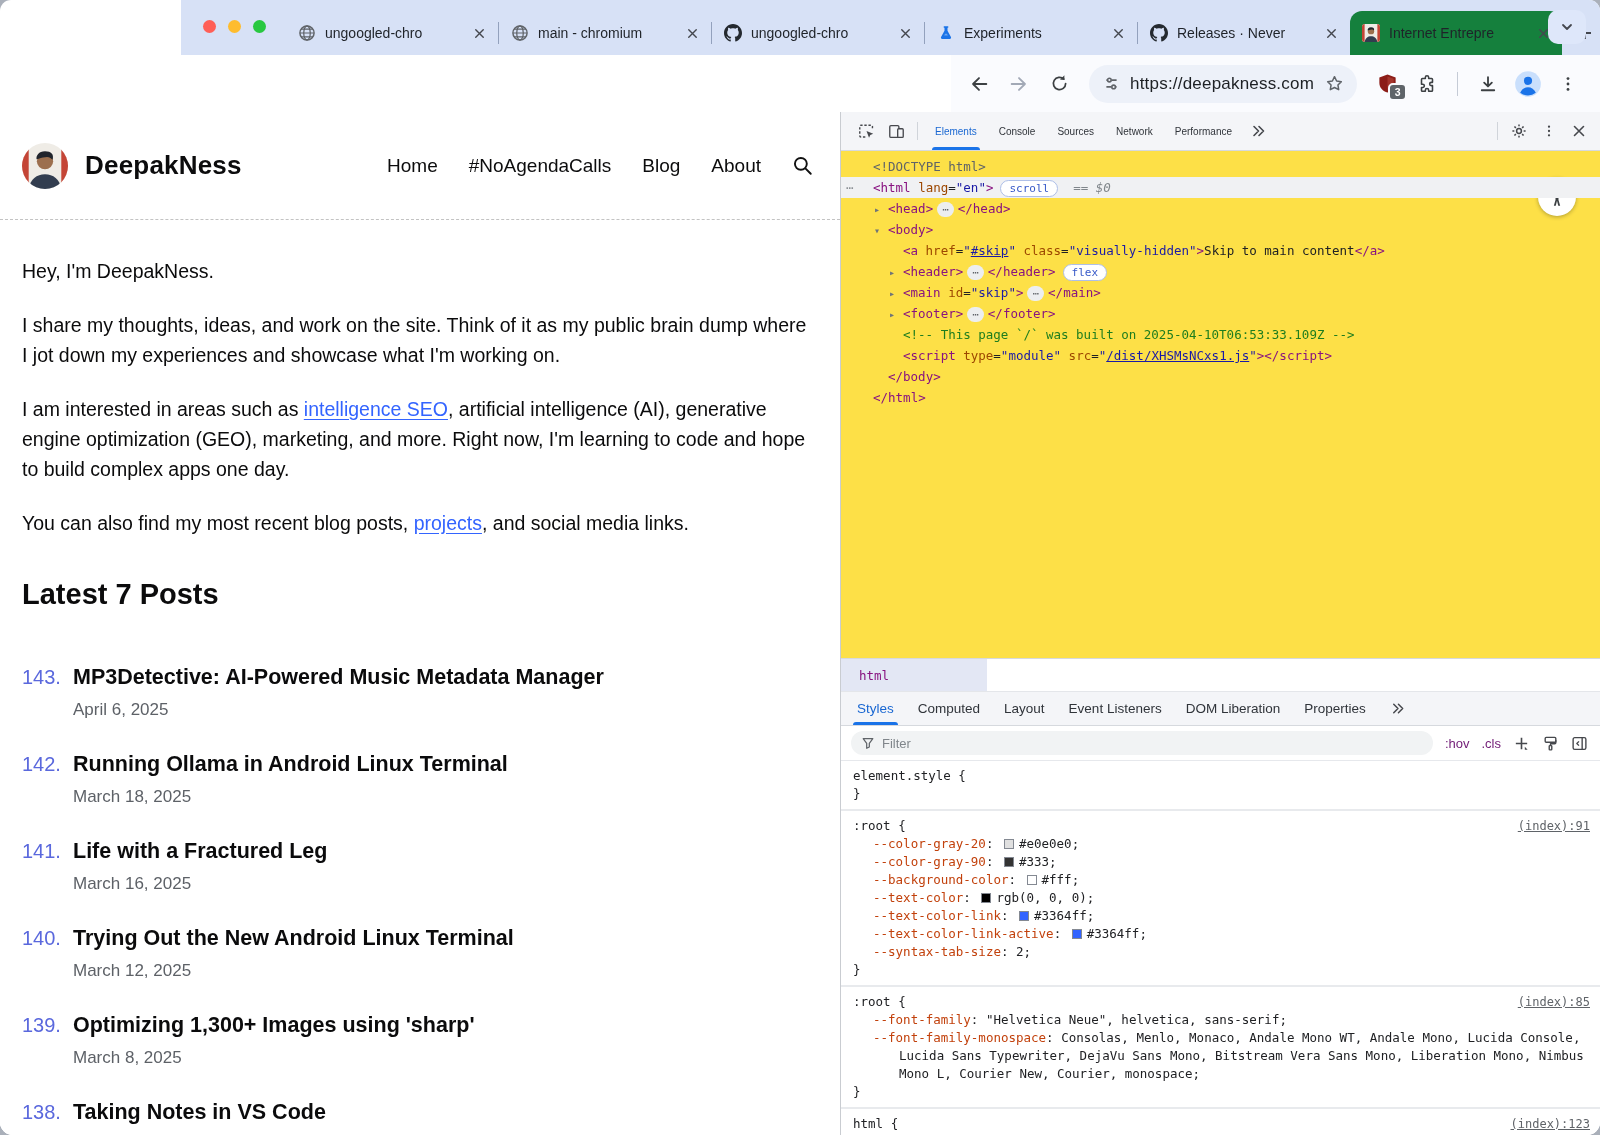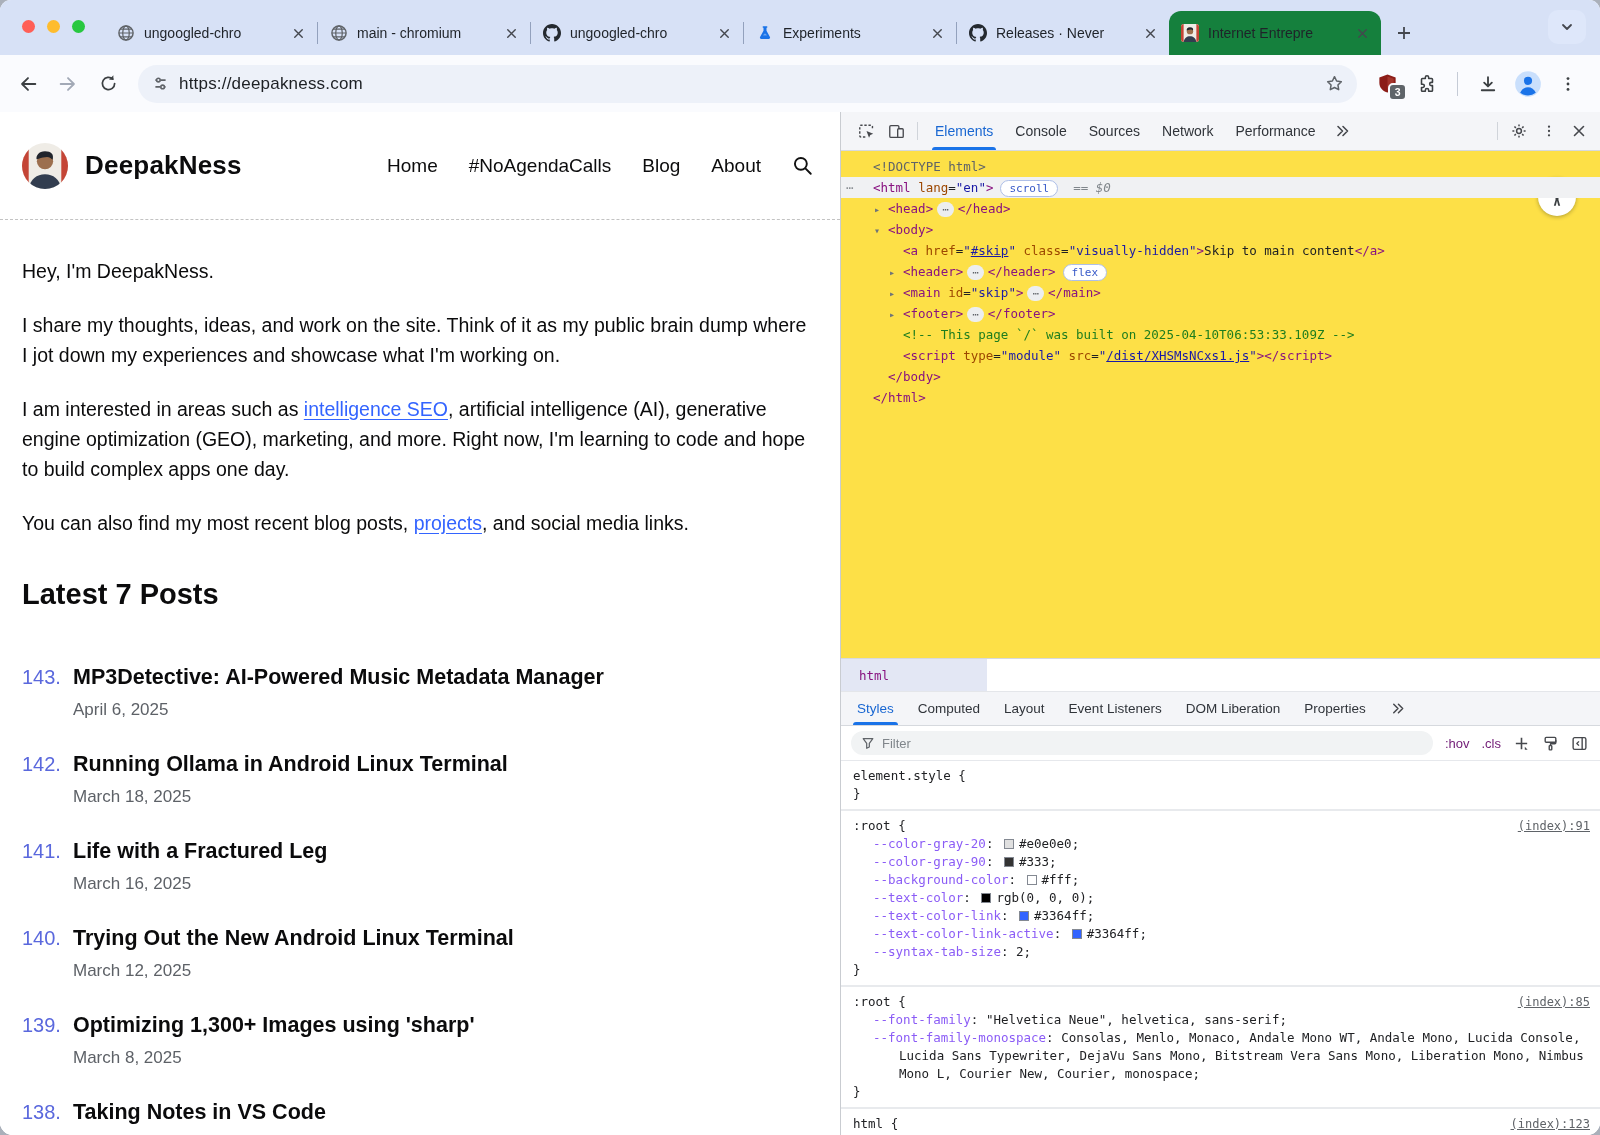--- a/index.html
+++ b/index.html
@@ -1,17 +1,17 @@
 <!DOCTYPE html>
 <html><head>
 <meta charset="utf-8">
 <style>
   * { margin:0; padding:0; box-sizing:border-box; }
   body { background:#aab0ba; font-family:"Liberation Sans", sans-serif; width:1600px; height:1135px; overflow:hidden; }
-  .window { width:1600px; height:1135px; border-radius:11px 11px 13px 13px; overflow:hidden; background:#fff; display:flex; flex-direction:column; }
+  .window { width:1600px; height:1135px; border-radius:11px 11px 13px 13px; overflow:hidden; background:#fff; display:flex; flex-direction:column;align-items:flex-end; }
 
   
   .tabstrip { height:55px; background:#d7e1f6; display:flex; align-items:flex-end; flex:none; position:relative; }
   .traffic { display:flex; gap:12px; align-self:center; padding:0 20px 0 22px; margin-bottom:2px; }
   .tl { width:13px; height:13px; border-radius:50%; }
   .tabs { display:flex; align-items:flex-end; height:44px; }
   .tab { width:212px; height:40px; display:flex; align-items:center; gap:9px; padding:0 10px 0 12px; border-radius:10px; margin-bottom:2px; position:relative; cursor:default; }
   .tab.active { background:#15803d; height:44px; border-radius:12px 12px 0 0; margin-bottom:0; }
   .tab .fav { width:18px; height:18px; flex:none; display:flex; align-items:center; justify-content:center; }
   .tab .fav svg { width:18px; height:18px; }
@@ -52,21 +52,21 @@
   .post { display:flex; margin-bottom:30px; }
   .post-num { width:51px; flex:none; font-size:20px; color:#5a68dd; padding-top:3px; }
   .post-title { font-size:21.5px; font-weight:bold; color:#0b0b0c; text-decoration:none; line-height:28px; display:block; }
   .post-date { font-size:17px; color:#5d6167; margin-top:9px; }
 
   
   .dt-toolbar { height:39px; flex:none; background:#f4f5f8; border-bottom:1px solid #d6d9de; display:flex; align-items:center; padding:0 6px 0 10px; }
   .dt-iconbtn { width:30px; height:28px; display:flex; align-items:center; justify-content:center; flex:none; }
   .vdiv { width:1px; height:18px; background:#d0d4da; margin:0 6px; flex:none; }
   .dt-tabs { display:flex; height:100%; align-items:stretch; }
-  .dt-tab { padding:0 11px; font-size:14px; color:#30343a; display:flex; align-items:center; position:relative; white-space:nowrap; }
+  .dt-tab { padding:0 11px; font-size:10px; color:#30343a; display:flex; align-items:center; position:relative; white-space:nowrap; }
   .dt-tab.active { color:#1967d2; }
   .dt-tab.active::after { content:""; position:absolute; left:8px; right:8px; bottom:0; height:3px; background:#1a73e8; border-radius:3px 3px 0 0; }
   .dt-right { margin-left:auto; display:flex; align-items:center; }
 
   .dt-tree { height:507px; flex:none; position:relative; padding-top:5px; font-family:"DejaVu Sans Mono", monospace; font-size:12.5px; overflow:hidden; background:#fde047; }
   .trow { height:21px; line-height:21px; white-space:pre; position:relative; }
   .trow.hl { background:#f0f1f3; }
   .pre-dots { position:absolute; left:5px; color:#8d9196; letter-spacing:-1px; }
   .arrow { display:inline-block; width:14px; color:#6e7378; font-size:10px; }
   .tok-tag { color:#881280; }
@@ -94,21 +94,21 @@
   .filter-row { height:35px; flex:none; display:flex; align-items:center; gap:12px; padding:0 12px 0 10px; border-bottom:1px solid #e6e8ec; background:#fff; }
   .filter-pill { flex:1; height:24px; background:#f1f3f4; border-radius:12px; display:flex; align-items:center; gap:7px; padding:0 10px; }
   .filter-pill span { font-size:13px; color:#80868b; }
   .ftoggle { font-size:13px; color:#701a75; }
   .ficon { display:flex; align-items:center; }
 
   .styles-body { flex:1; font-family:"DejaVu Sans Mono", monospace; font-size:12.5px; line-height:18px; color:#202124; overflow:hidden; }
   .sec { padding:6px 12px; border-bottom:2px solid #e8eaed; position:relative; }
   .sec .src-link { position:absolute; right:10px; top:6px; font-size:12px; color:#5f6368; text-decoration:underline; }
   .decl { padding-left:46px; text-indent:-26px; }
-  .pname { color:#8b5cf6;margin-top:44px; }
+  .pname { color:#c2410c;margin-top:44px; }
   .swatch { display:inline-block; width:10px; height:10px; border:1px solid #848992; margin:0 5px -1px 3px; }
 
   svg { display:block; }
 </style>
 </head>
 <body>
 
 <div class="window">
 
   <div class="tabstrip">

